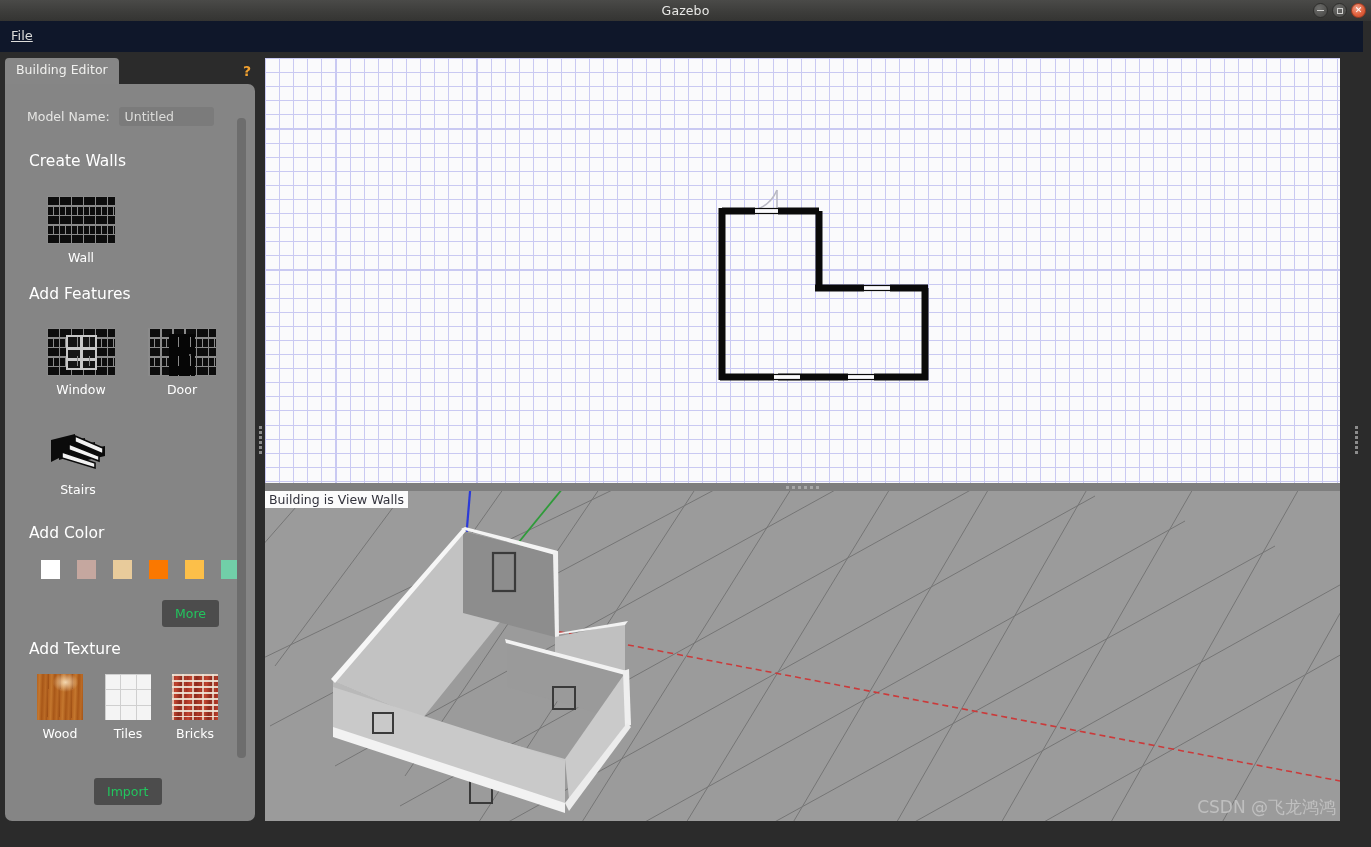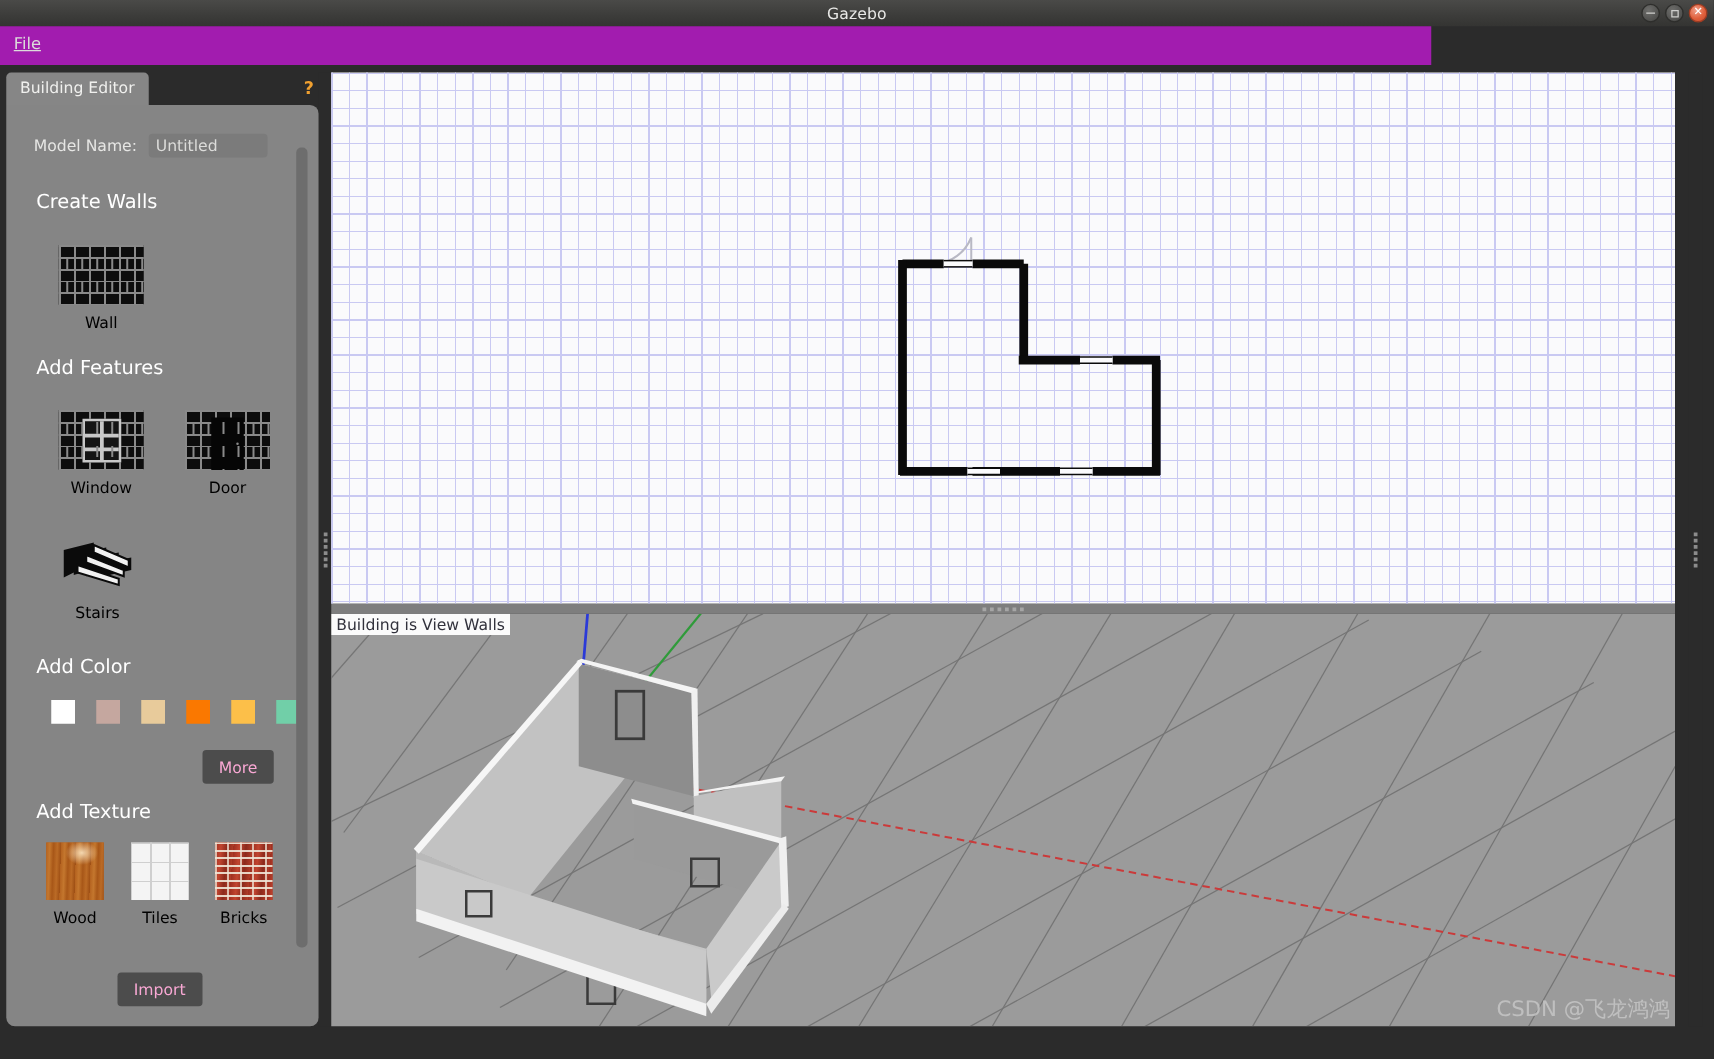--- a/index.html
+++ b/index.html
@@ -32,22 +32,22 @@
   }
   .wbtn.close {
     background: radial-gradient(circle at 38% 33%, #f0a08a 0%, #e0603c 55%, #c24a2c 100%);
     border-color: #a03c22; color: #fff;
   }
   .wbtn .glyph-min { display:block; width:7px; height:1.5px; background:#cfcfcd; }
   .wbtn .glyph-max { display:block; width:6px; height:6px; border:1.5px solid #cfcfcd; }
 
   
   .menubar {
-    position: absolute; left: 0; top: 21px; width: 1145px; height: 31px;
-    background: #a21caf;
+    position: absolute; left: 0; top: 21px; width: 1363px; height: 31px;
+    background: #0f172a;
     padding-left: 24px;
   }
   .menu-item {
     position: absolute; left: 8px; top: 6px;
     color: #dcdcda; font-size: 13px; padding: 1px 3px;
   }
   .menu-item u { text-decoration: underline; }
 
   
   .tabstrip {
@@ -86,21 +86,21 @@
     font-family: "DejaVu Sans", "Liberation Sans", sans-serif;
   }
 
   .section-title {
     position: absolute; left: 24px;
     color: #ffffff; font-size: 15.5px;
   }
 
   .palette-item { position: absolute; text-align: center; }
   .palette-label {
-    color: #000000; font-size: 12.5px; margin-top: 6px; display: block;
+    color: #ffffff; font-size: 12.5px; margin-top: 6px; display: block;
   }
 
   
   .brickthumb {
     width: 68px; height: 48px;
     background-color: #0d0d0d;
     background-image:
       repeating-linear-gradient(to bottom, #8a8a8a 0px, #8a8a8a 1.5px, transparent 1.5px, transparent 9.5px),
       repeating-linear-gradient(to right, #8a8a8a 0px, #8a8a8a 1.5px, transparent 1.5px, transparent 12px);
     background-position: 0 0, 0 0;
@@ -135,21 +135,21 @@
   .stairs-icon { width: 58px; height: 40px; }
 
   .swatches {
     position: absolute; display: flex; gap: 17px;
   }
   .swatch {
     width: 19px; height: 19px; border: none;
   }
 
   .btn {
-    background: #4c4c4c; color: #f9a8d4;
+    background: #4c4c4c; color: #22c55e;
     border: none; border-radius: 3px;
     font-size: 12.5px; font-family: "DejaVu Sans", "Liberation Sans", sans-serif;
     padding: 6px 13px;
   }
 
   .texthumb { width: 46px; height: 46px; }
   .tex-wood {
     background:
       radial-gradient(ellipse 40% 30% at 62% 18%, rgba(255,235,200,.85) 0%, rgba(255,220,170,0) 70%),
       repeating-linear-gradient(92deg, #b4621f 0px, #c4772e 3px, #a85718 6px, #bb6b26 9px, #9f5015 12px),

